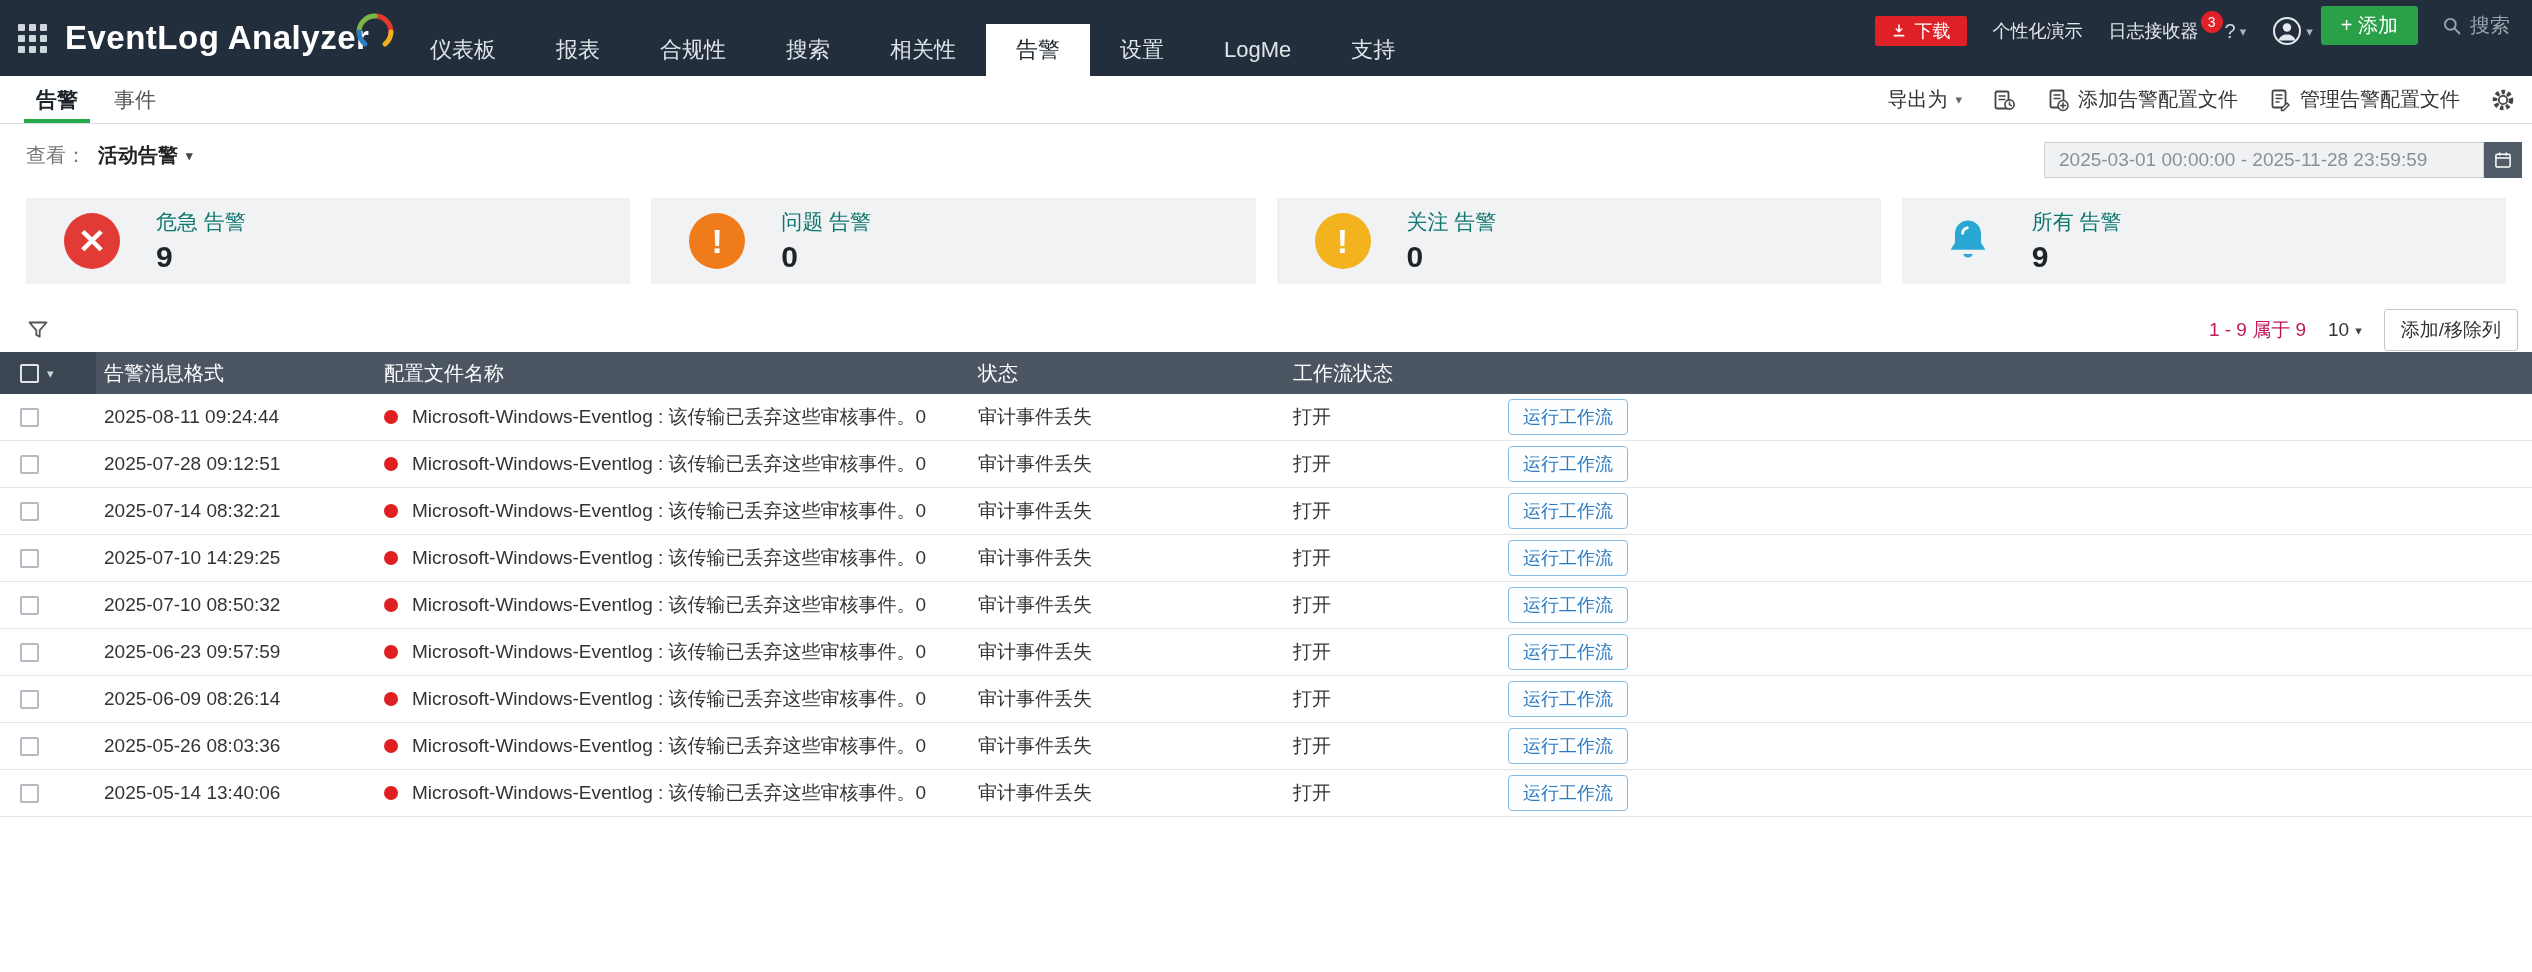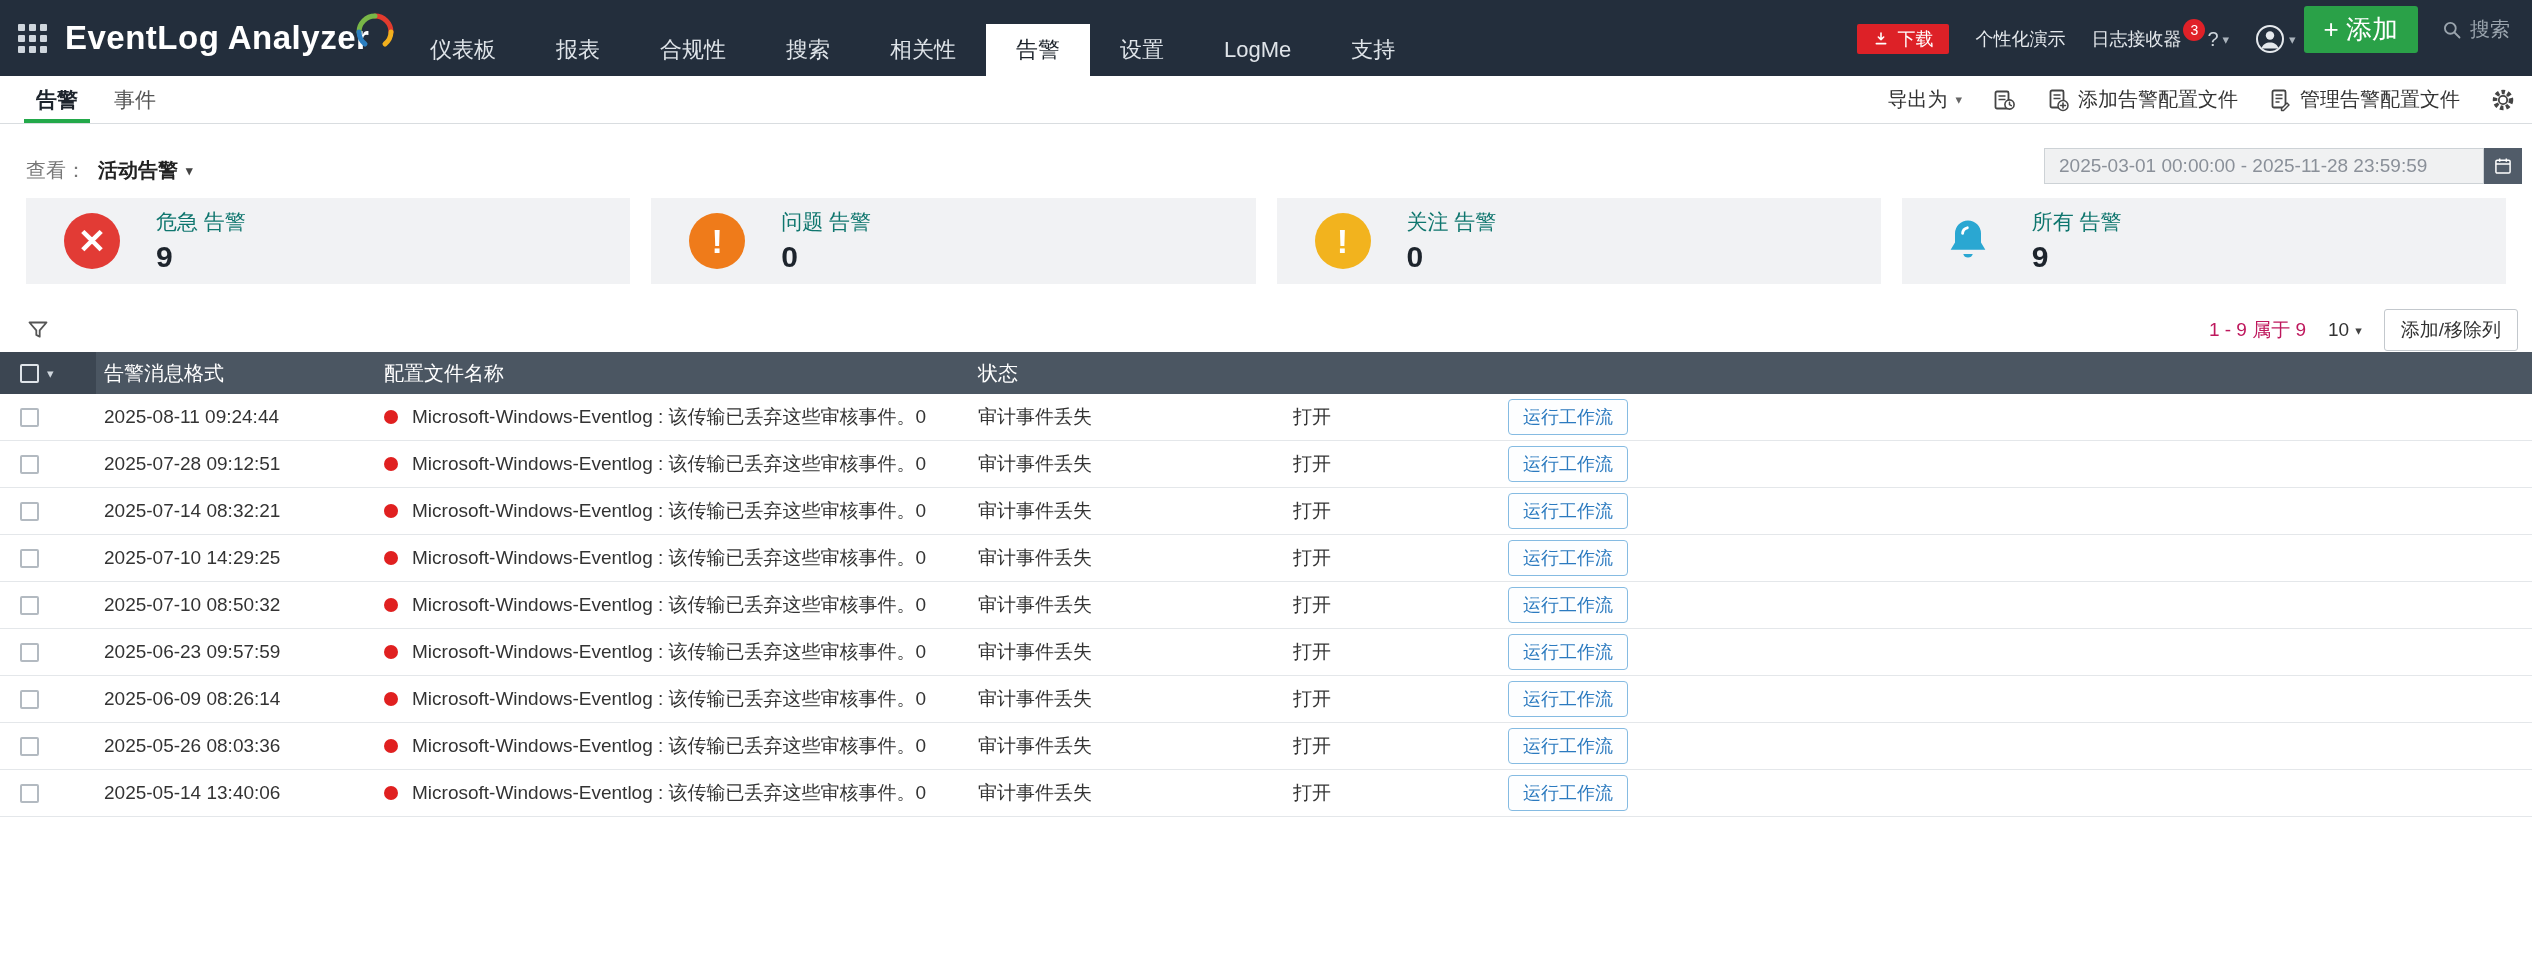--- a/index.html
+++ b/index.html
@@ -24,34 +24,34 @@
   .dl-btn { display:flex; align-items:center; gap:8px; background:#dd2127; color:#fff; padding:3px 16px; border-radius:2px; font-size:18px; cursor:pointer; }
   .quick-link { cursor:pointer; }
   .receiver-wrap { position:relative; cursor:pointer; }
   .badge { position:absolute; right:-24px; top:-8px; background:#e02128; color:#fff; width:22px; height:22px; border-radius:50%;
     font-size:14px; display:flex; align-items:center; justify-content:center; }
   .help-wrap { display:flex; align-items:center; gap:4px; color:#cfd6dd; cursor:pointer; font-size:20px; }
   .caret { font-size:13px; color:#aab3bc; }
   .avatar-wrap { display:flex; align-items:center; gap:4px; cursor:pointer; }
 
   .action-row { display:flex; align-items:center; gap:24px; margin-top:2px; }
-  .add-btn { background:#2aa148; color:#fff; font-size:26px; padding:6px 20px; border:none; border-radius:3px; cursor:pointer; }
+  .add-btn { background:#2aa148; color:#fff; font-size:20px; padding:6px 20px; border:none; border-radius:3px; cursor:pointer; }
   .search-box { display:flex; align-items:center; gap:8px; color:#9aa4ad; font-size:20px; cursor:text; padding-right:8px; }
 
   
   .subnav { position:relative; height:48px; background:#fff; border-bottom:1px solid #d9dde0; display:flex; align-items:center; }
   .subtabs { display:flex; height:100%; margin-left:18px; }
   .subtab { display:flex; align-items:center; padding:0 18px; font-size:21px; color:#555; cursor:pointer; position:relative; }
   .subtab.active { color:#1d242c; font-weight:bold; }
   .subtab.active::after { content:""; position:absolute; left:6px; right:6px; bottom:0; height:4px; background:#23a94a; }
   .subnav-right { position:absolute; right:16px; display:flex; align-items:center; gap:30px; font-size:20px; color:#333; }
   .subnav-action { display:flex; align-items:center; gap:8px; cursor:pointer; }
 
   
-  .filters-row { position:relative; height:42px; margin-top:18px; display:flex; align-items:flex-end; padding:0 26px; }
+  .filters-row { position:relative; height:42px; margin-top:18px; display:flex; align-items:flex-start; padding:0 26px; }
   .view-label { font-size:20px; color:#777; }
   .view-select { display:flex; align-items:center; gap:8px; margin-left:12px; font-size:20px; font-weight:bold; color:#222; cursor:pointer; }
   .date-wrap { position:absolute; right:10px; display:flex; align-items:stretch; height:36px; }
   .date-input { width:440px; background:#f0f1f2; border:1px solid #cdd2d6; color:#8a9099; font-size:19px;
     display:flex; align-items:center; padding:0 14px; }
   .cal-btn { width:38px; background:#515c69; display:flex; align-items:center; justify-content:center; cursor:pointer; }
 
   
   .cards { display:flex; gap:21px; margin:14px 26px 0 26px; }
   .card { flex:1; height:86px; background:#f1f2f4; display:flex; align-items:center; padding-left:38px; }
@@ -289,20 +289,23 @@
   </div>
   <div class="cell">
     <span>告警消息格式</span>
   </div>
   <div class="cell">
     <span>配置文件名称</span>
   </div>
   <div class="cell">
     <span>状态</span>
   </div>
+  <div class="cell">
+    <span>工作流状态</span>
+  </div>
 </div>
 
 <div class="tbody">
 
     <div class="grid-row">
       <div class="cell">
         <div class="cb"></div>
       </div>
       <div class="cell">2025-08-11 09:24:44</div>
       <div class="cell msg-cell">

